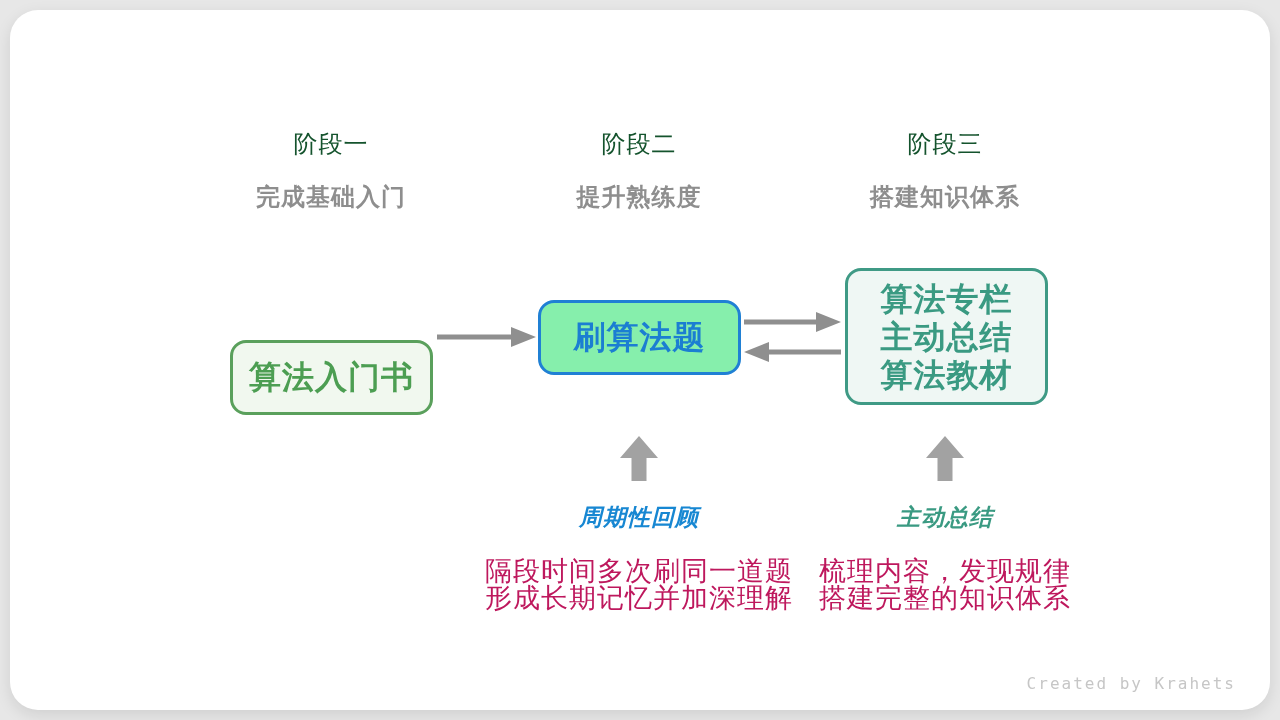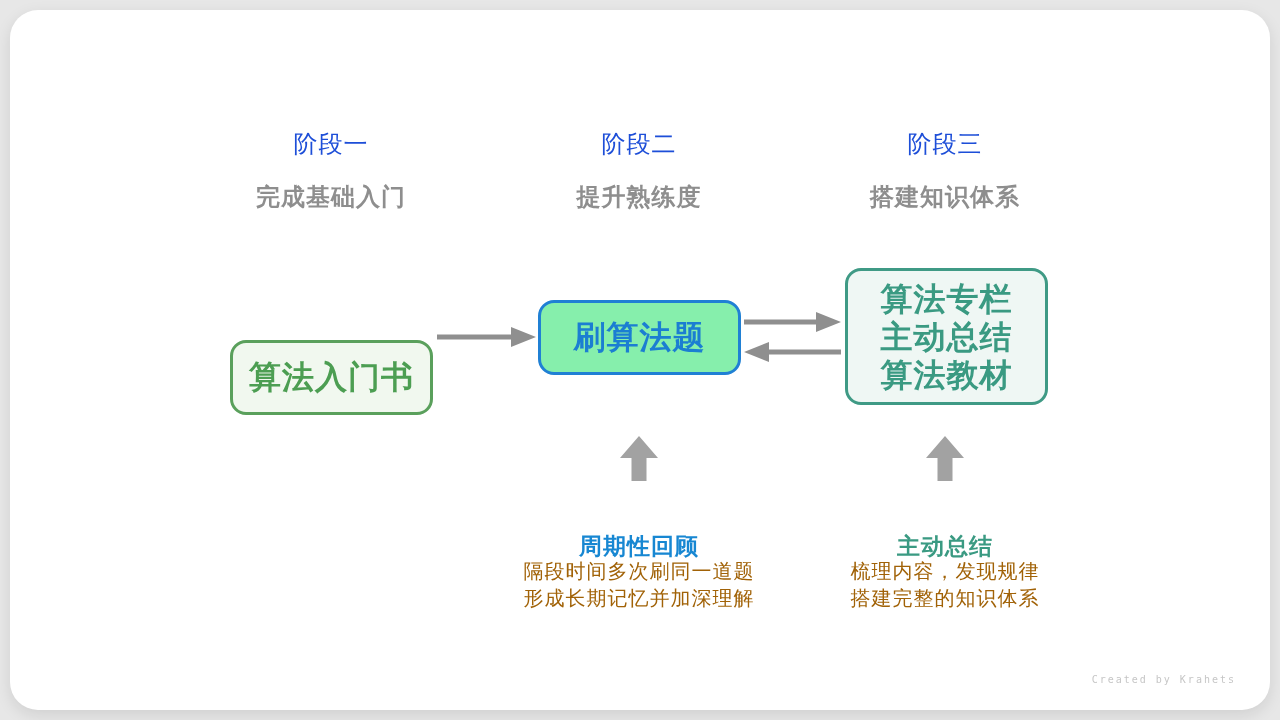--- a/index.html
+++ b/index.html
@@ -25,21 +25,21 @@
   .stage {
     position: absolute;
     top: 128px;
     transform: translateX(-50%);
     text-align: center;
     white-space: nowrap;
   }
   .stage .stage-label {
     font-size: 24px;
     font-weight: 400;
-    color: #1d4ed8;
+    color: #14532d;
     letter-spacing: 1px;
   }
   .stage .stage-title {
     margin-top: 21px;
     font-size: 24px;
     font-weight: 700;
     color: #8e8e8e;
     letter-spacing: 1px;
   }
   .node {
@@ -69,46 +69,47 @@
     line-height: 38px;
   }
   .arrows-overlay {
     position: absolute;
     left: 0; top: 0;
     width: 1280px; height: 720px;
     pointer-events: none;
   }
   .annotation-title {
     position: absolute;
-    top: 531px;
+    top: 502px;
     transform: translateX(-50%);
     font-size: 23px;
     font-weight: 700;
     white-space: nowrap;
     letter-spacing: 1px;
+    font-style: italic;
   }
   .annotation-title.blue { color: #1787d2; }
   .annotation-title.teal { color: #3a9a82; }
   .annotation-desc {
     position: absolute;
     top: 558px;
     transform: translateX(-50%);
     text-align: center;
-    font-size: 20px;
+    font-size: 27px;
     line-height: 27px;
-    color: #a16207;
+    color: #be185d;
     white-space: nowrap;
     letter-spacing: 1px;
   }
   .credit {
     position: absolute;
     right: 44px;
     top: 674px;
     font-family: "DejaVu Sans Mono", "Liberation Mono", monospace;
-    font-size: 10px;
+    font-size: 16px;
     letter-spacing: 2px;
     color: #c6c6c6;
   }
 </style>
 </head>
 <body>
 
 <div class="page">
   <div class="card"></div>
 

